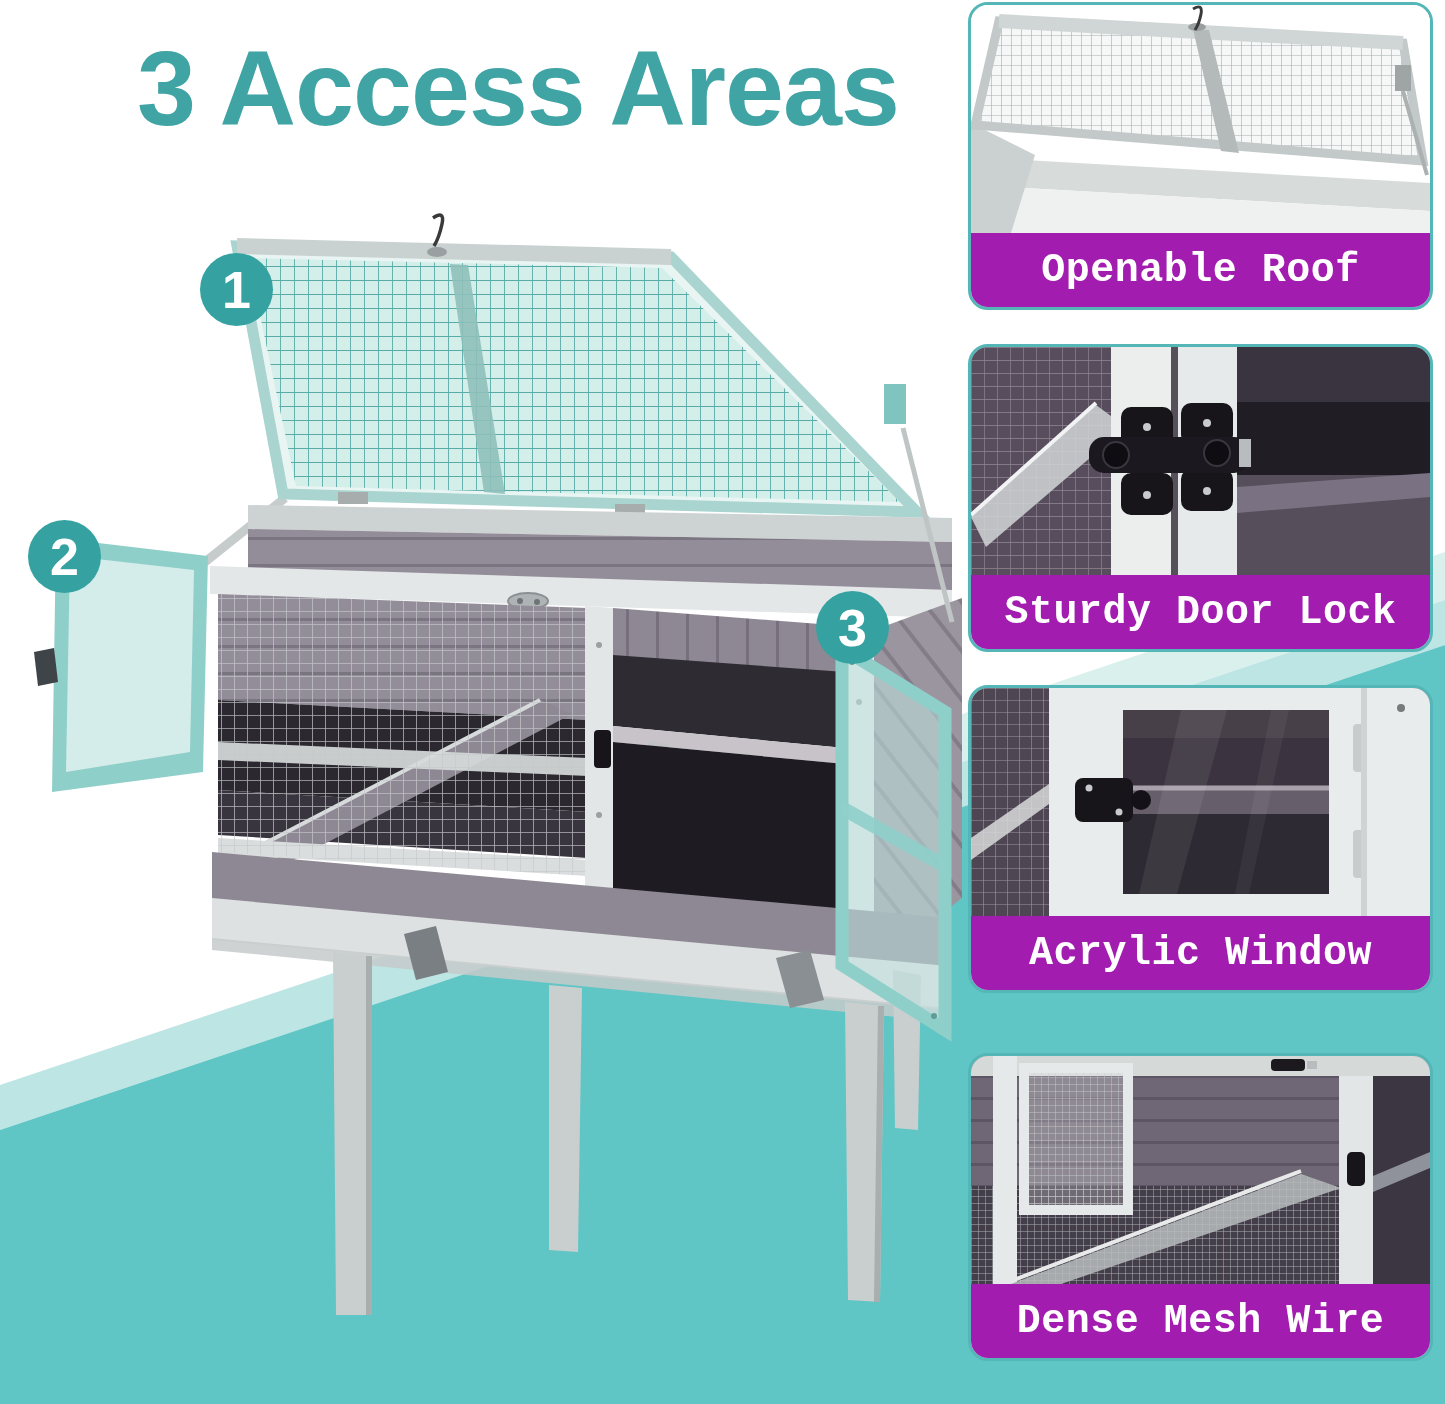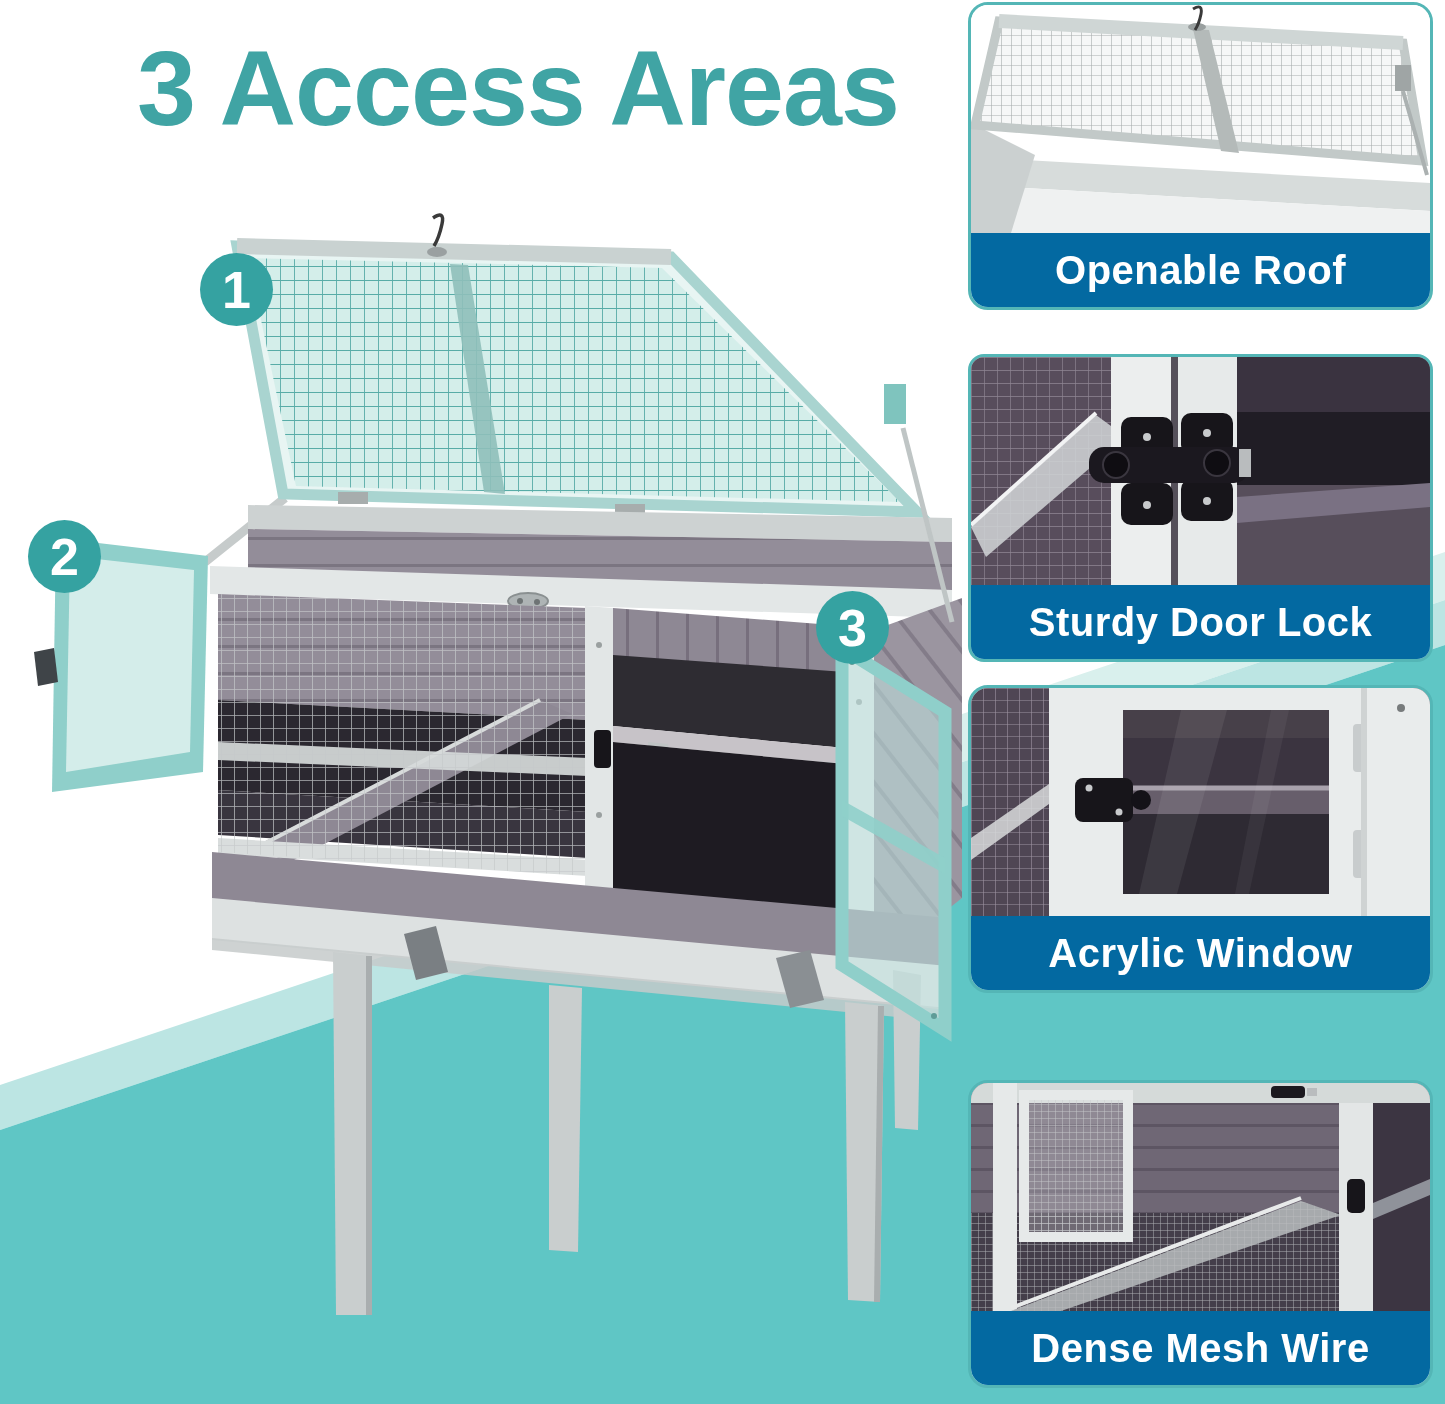--- a/index.html
+++ b/index.html
@@ -22,29 +22,29 @@
   .marker-1{left:200px;top:253px;}
   .marker-2{left:28px;top:520px;}
   .marker-3{left:816px;top:591px;}
   .card{
     position:absolute;left:968px;width:465px;height:308px;
     border:3px solid #54B6B6;border-radius:20px;box-sizing:border-box;
     box-shadow:inset 0 0 0 3px #ffffff;
     overflow:hidden;background:#ffffff;display:flex;flex-direction:column;
   }
   .card-1{top:2px;}
-  .card-2{top:354px;border-radius:16px;}
+  .card-2{top:344px;}
   .card-3{top:685px;}
-  .card-4{top:1080px;}
+  .card-4{top:1053px;}
   .card-photo{flex:1;position:relative;}
   .card-photo svg{position:absolute;left:0;top:0;width:100%;height:100%;}
   .card-label{
-    height:74px;background:#0369a1;color:#ffffff;flex:0 0 74px;
+    height:74px;background:#a21caf;color:#ffffff;flex:0 0 74px;
     display:flex;align-items:center;justify-content:center;
-    font-size:40px;font-weight:bold;letter-spacing:0.5px;
+    font-size:40px;font-weight:bold;letter-spacing:0.5px;font-family:Liberation Mono, monospace;
   }
 </style>
 </head>
 <body>
 
 <div class="canvas">
 
   <svg class="bg-svg" viewBox="0 0 1445 1404" aria-hidden="true">
     <polygon points="700,802 1445,552 1445,600 700,850" fill="#D9F0ED"></polygon>
     <polygon points="0,1085 1445,600 1445,645 0,1130" fill="#BCE5E3"></polygon>

